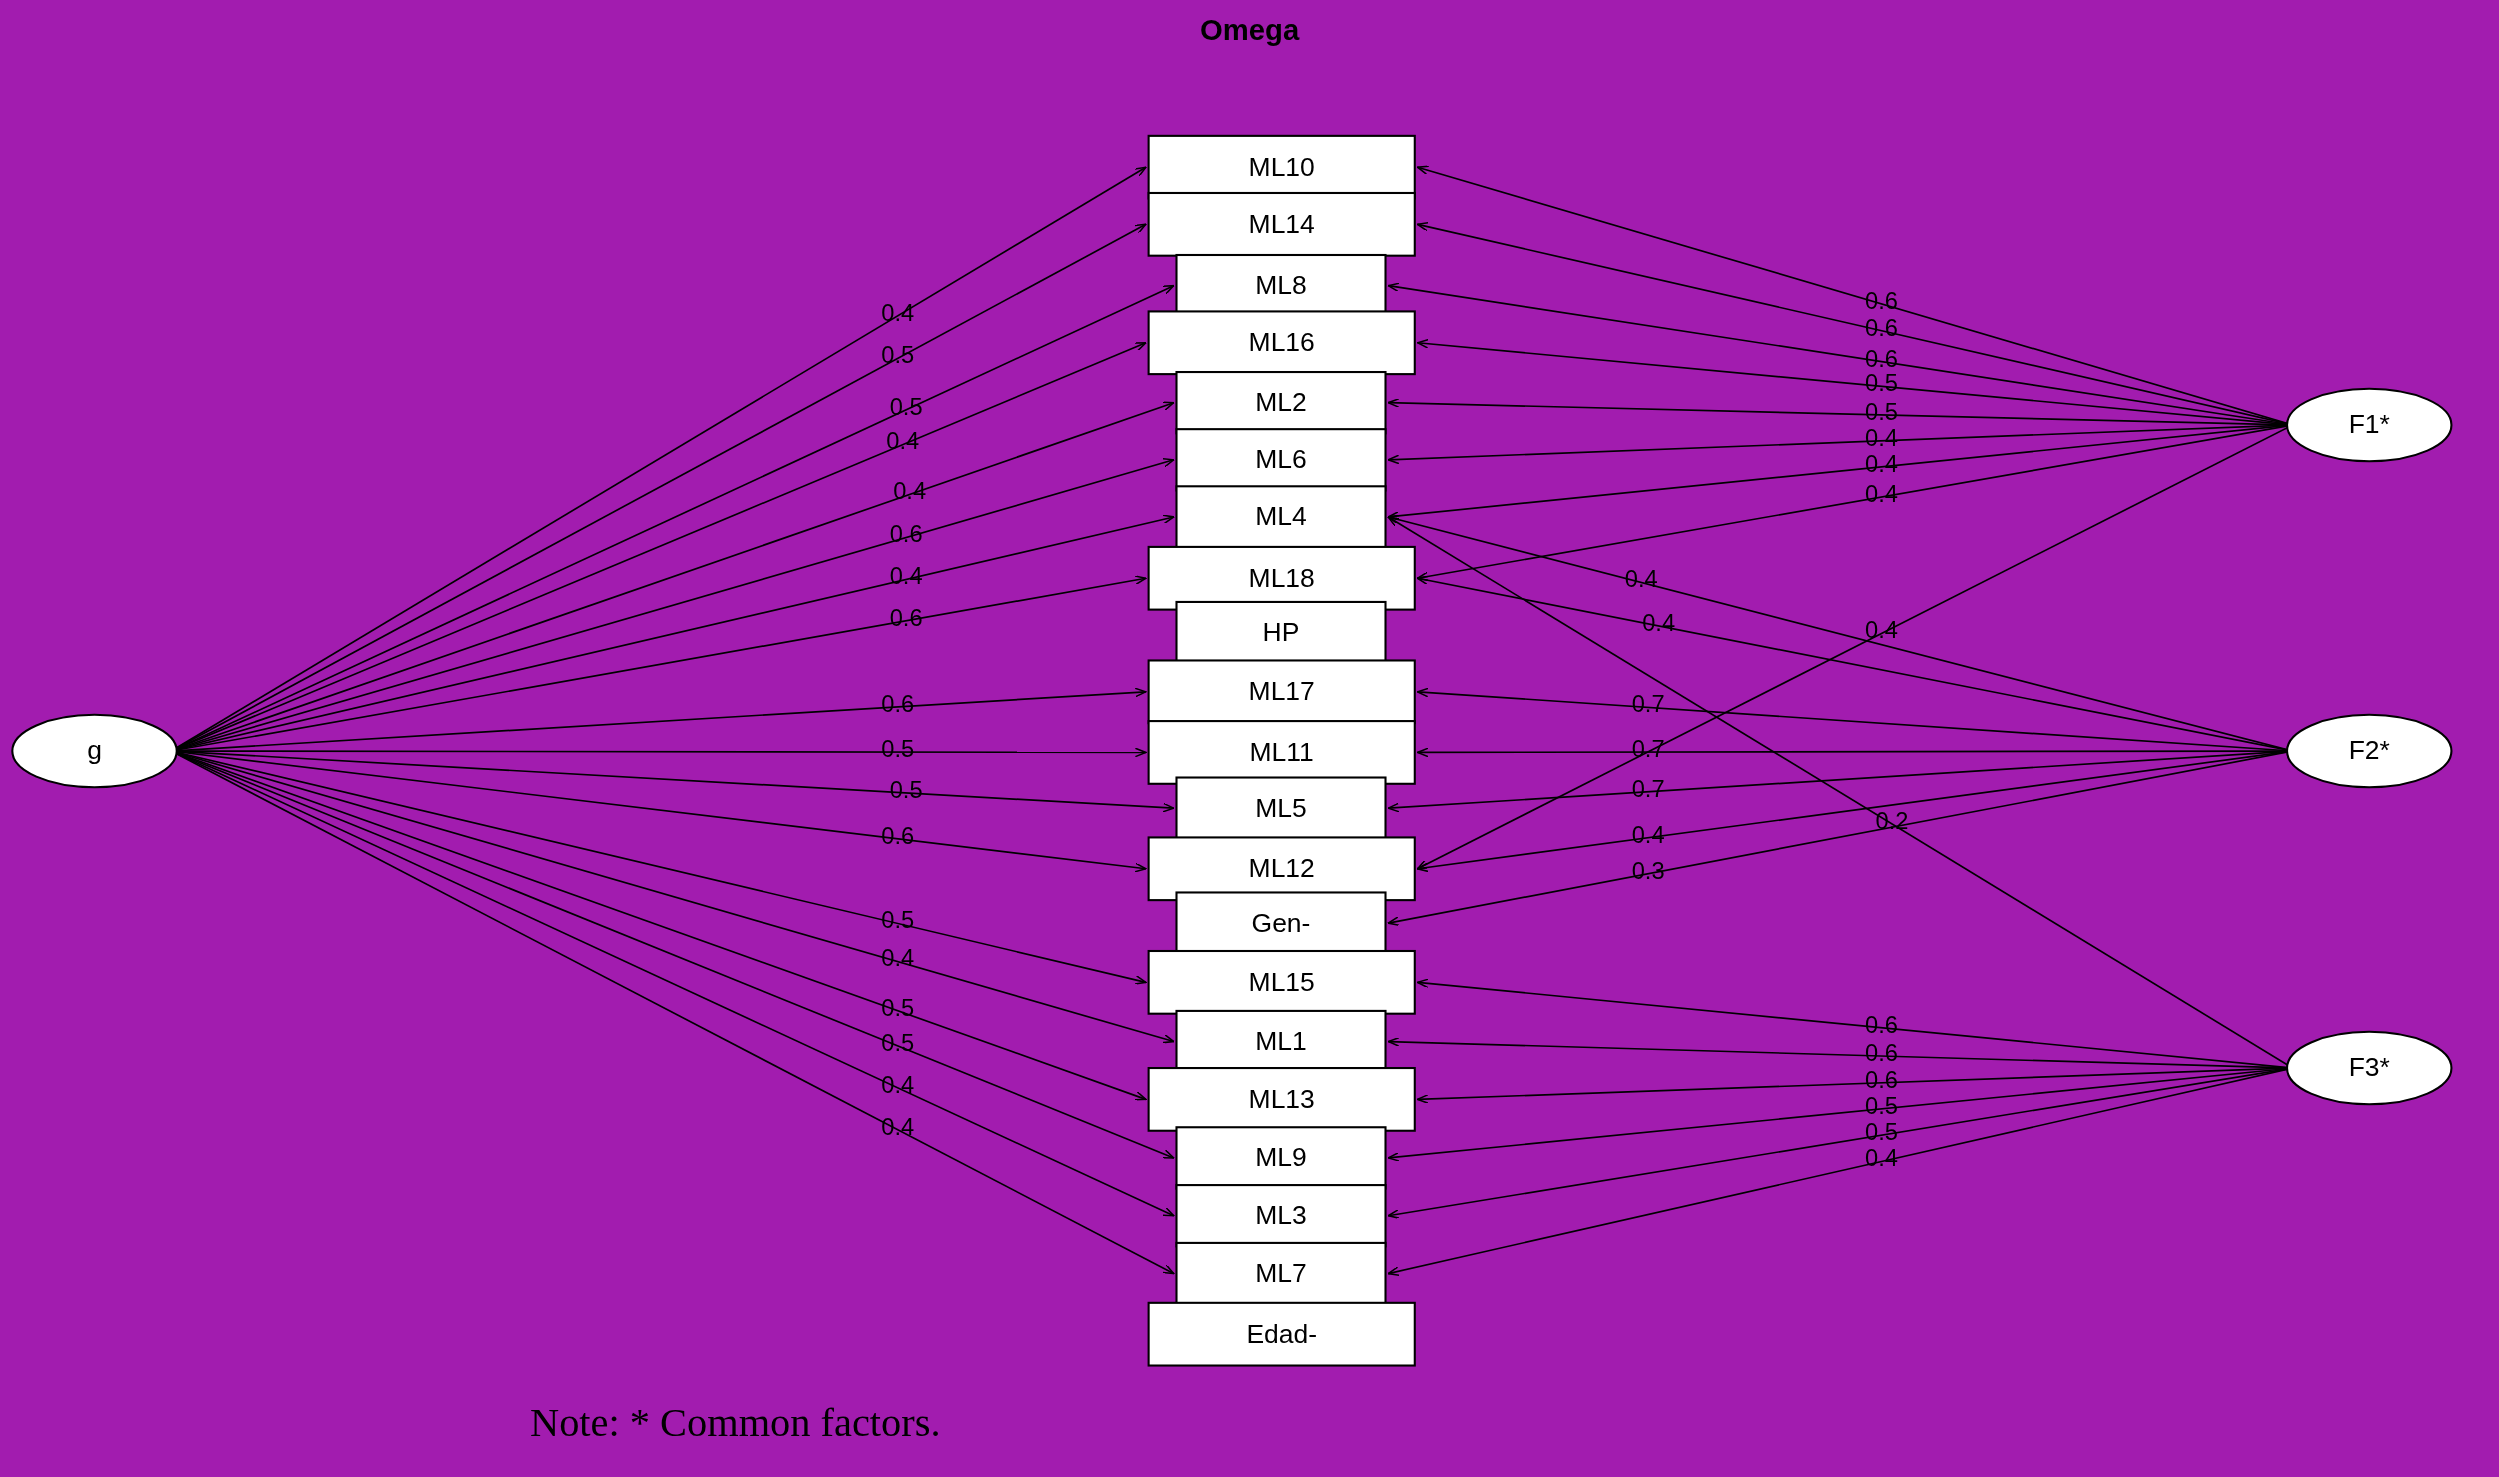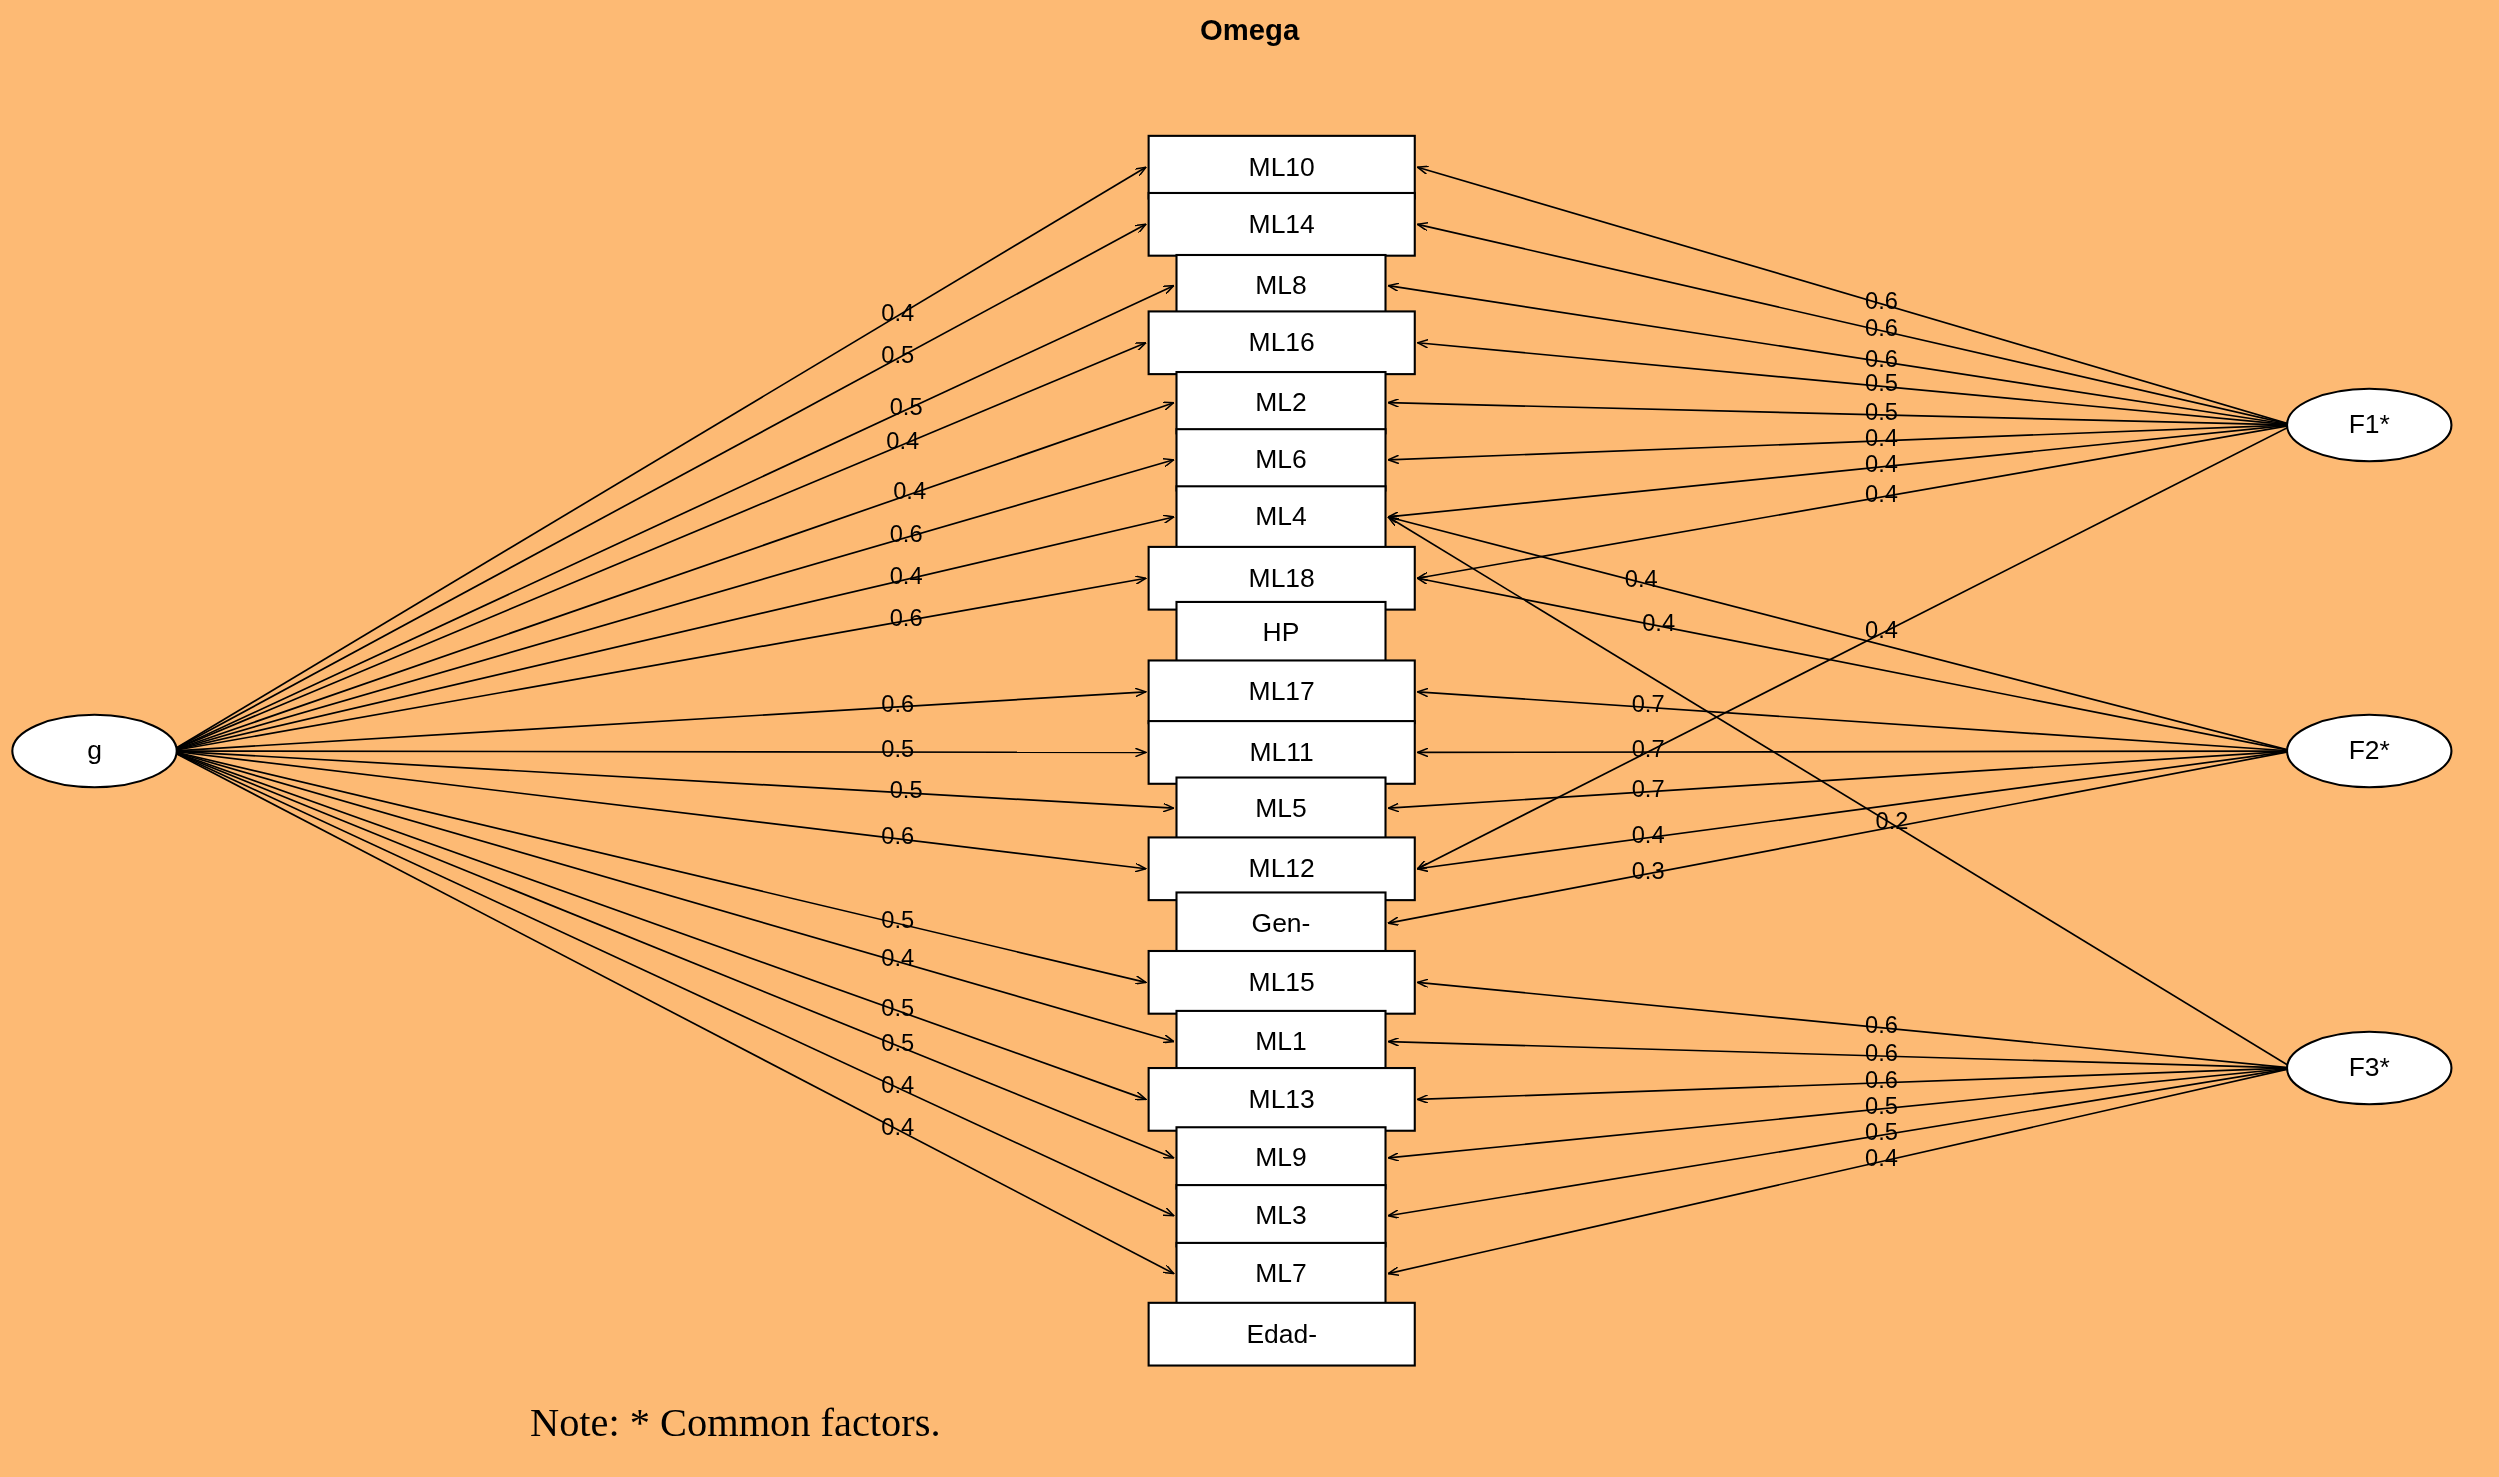--- a/index.html
+++ b/index.html
@@ -4,21 +4,21 @@
 <style>
   html, body {
     margin: 0;
     padding: 0;
     background: #ffffff;
   }
   #root {
     position: relative;
     width: 2500px;
     height: 1477px;
-    background: #fdba74;
+    background: #a21caf;
     font-family: "Liberation Sans", sans-serif;
     overflow: hidden;
   }
   svg#diagram {
     position: absolute;
     left: 0;
     top: 0;
     width: 2500px;
     height: 1477px;
     display: block;

